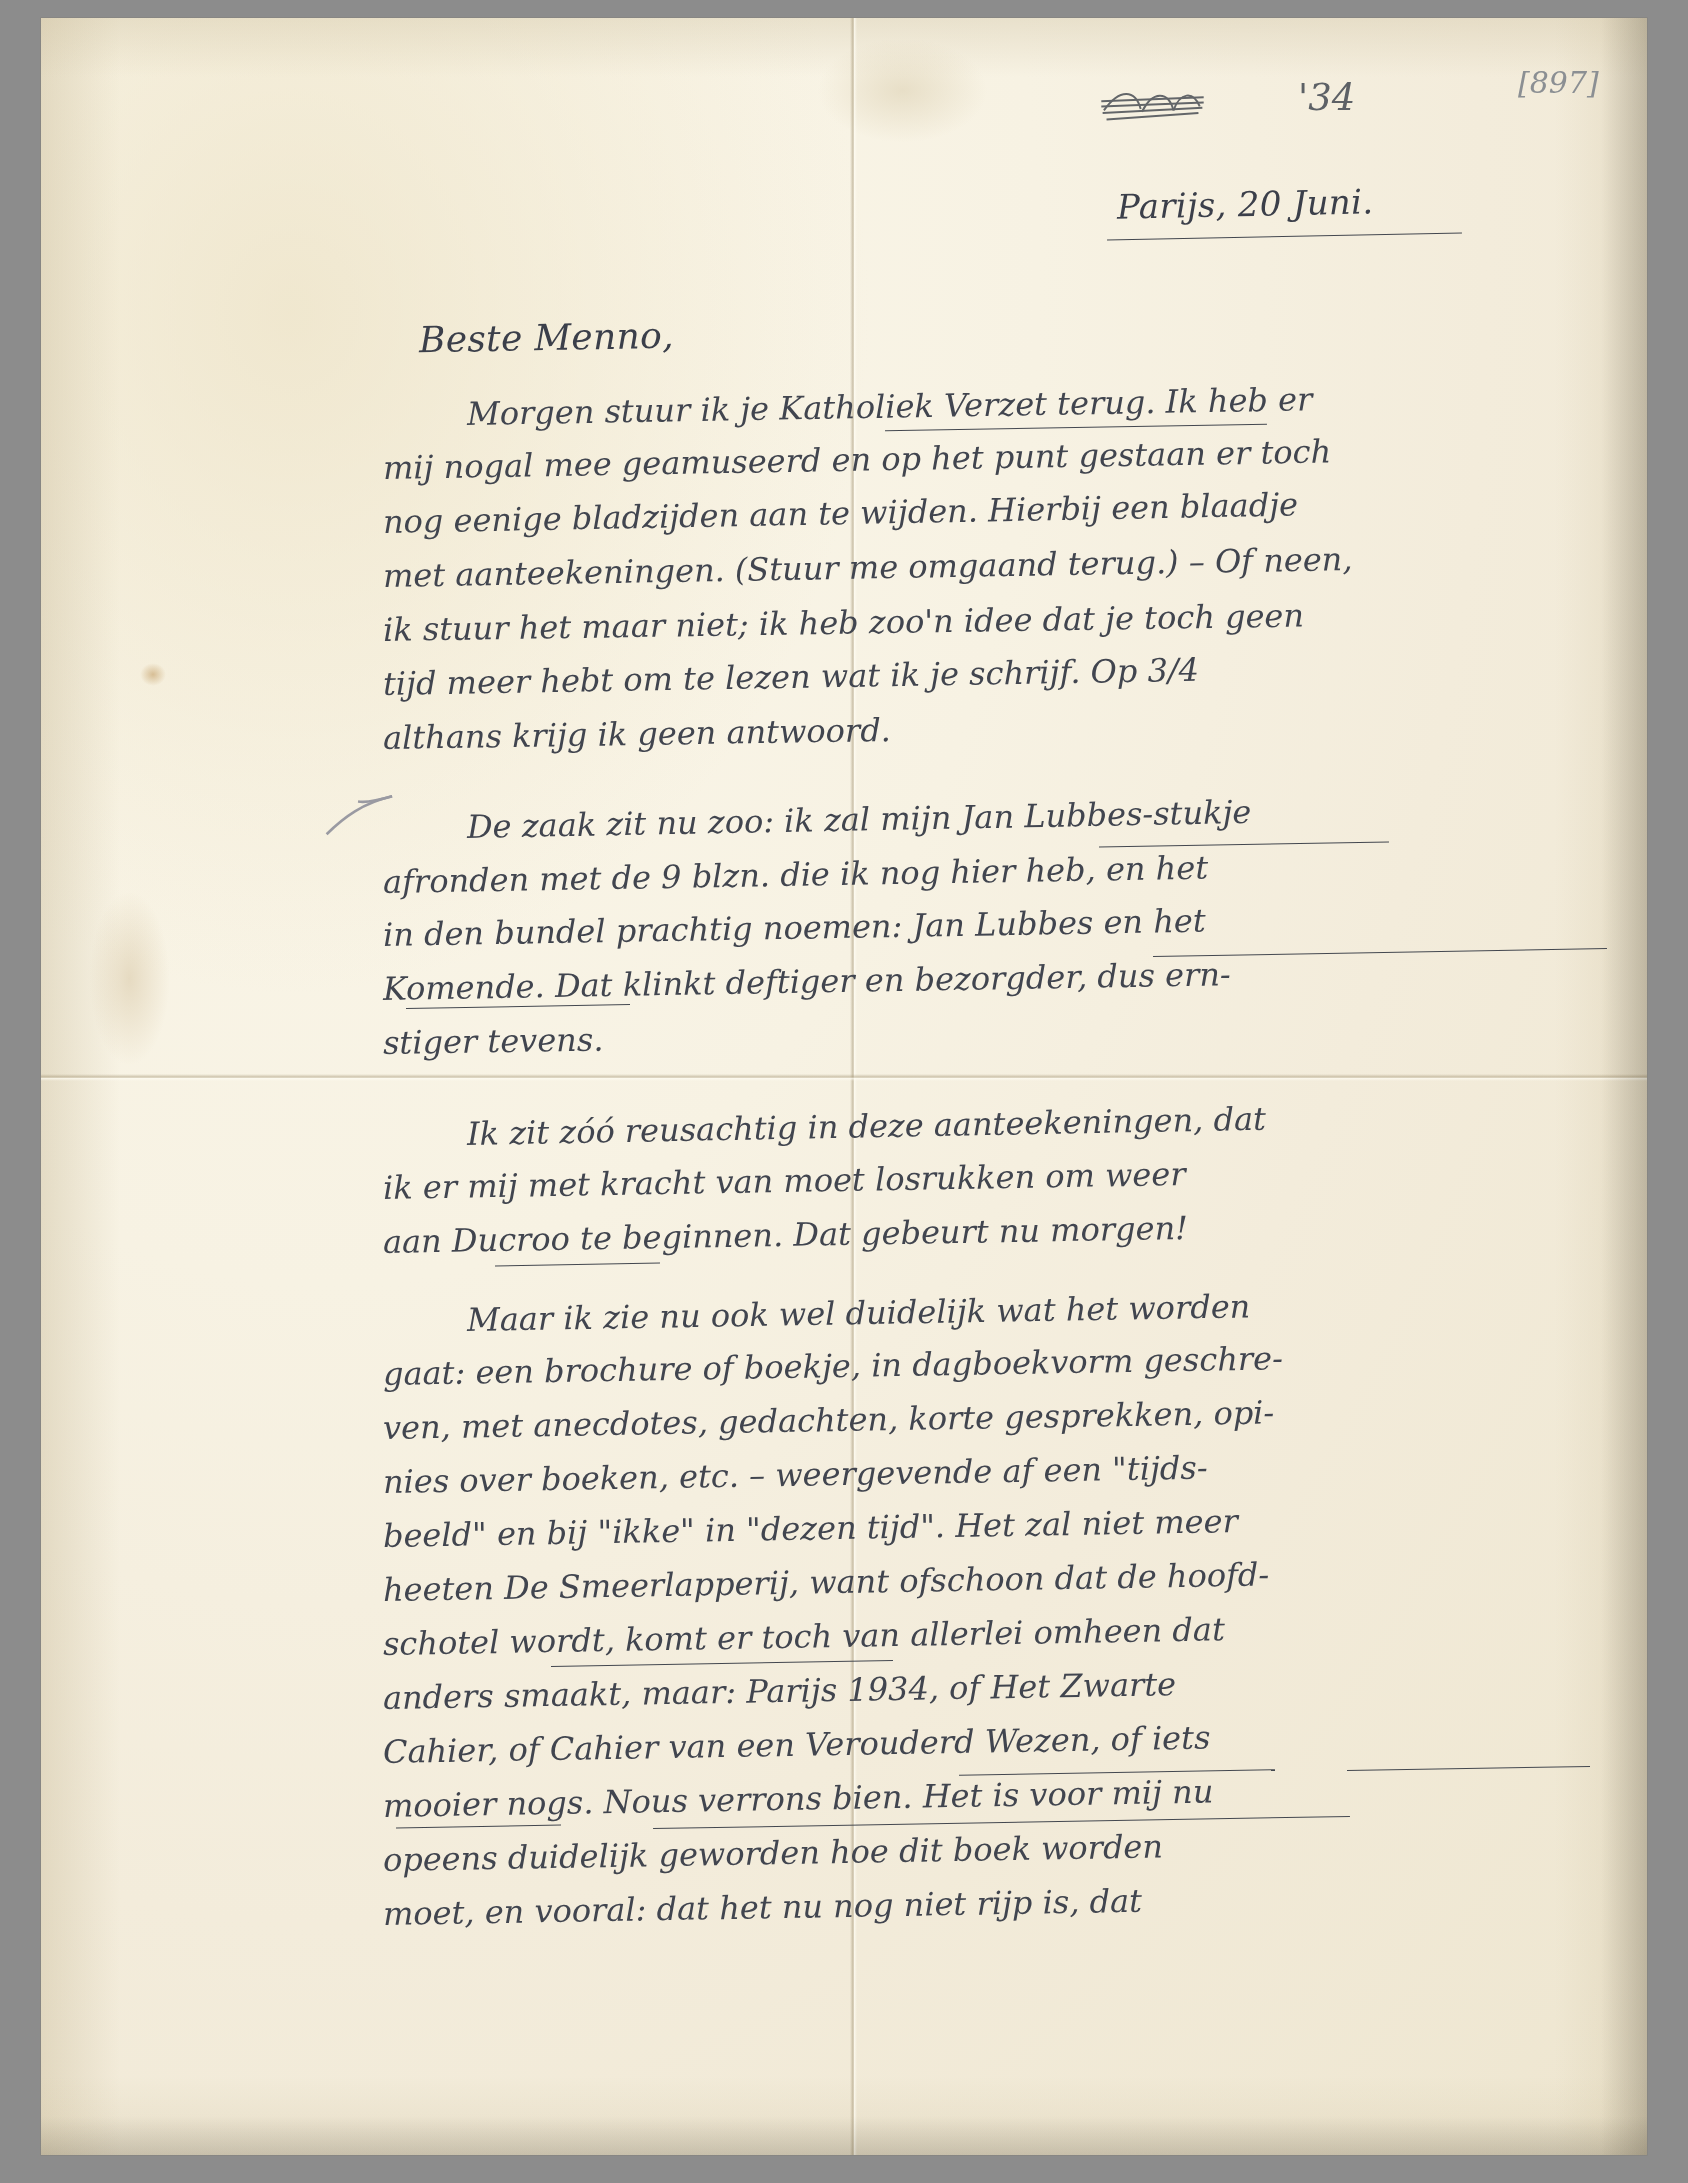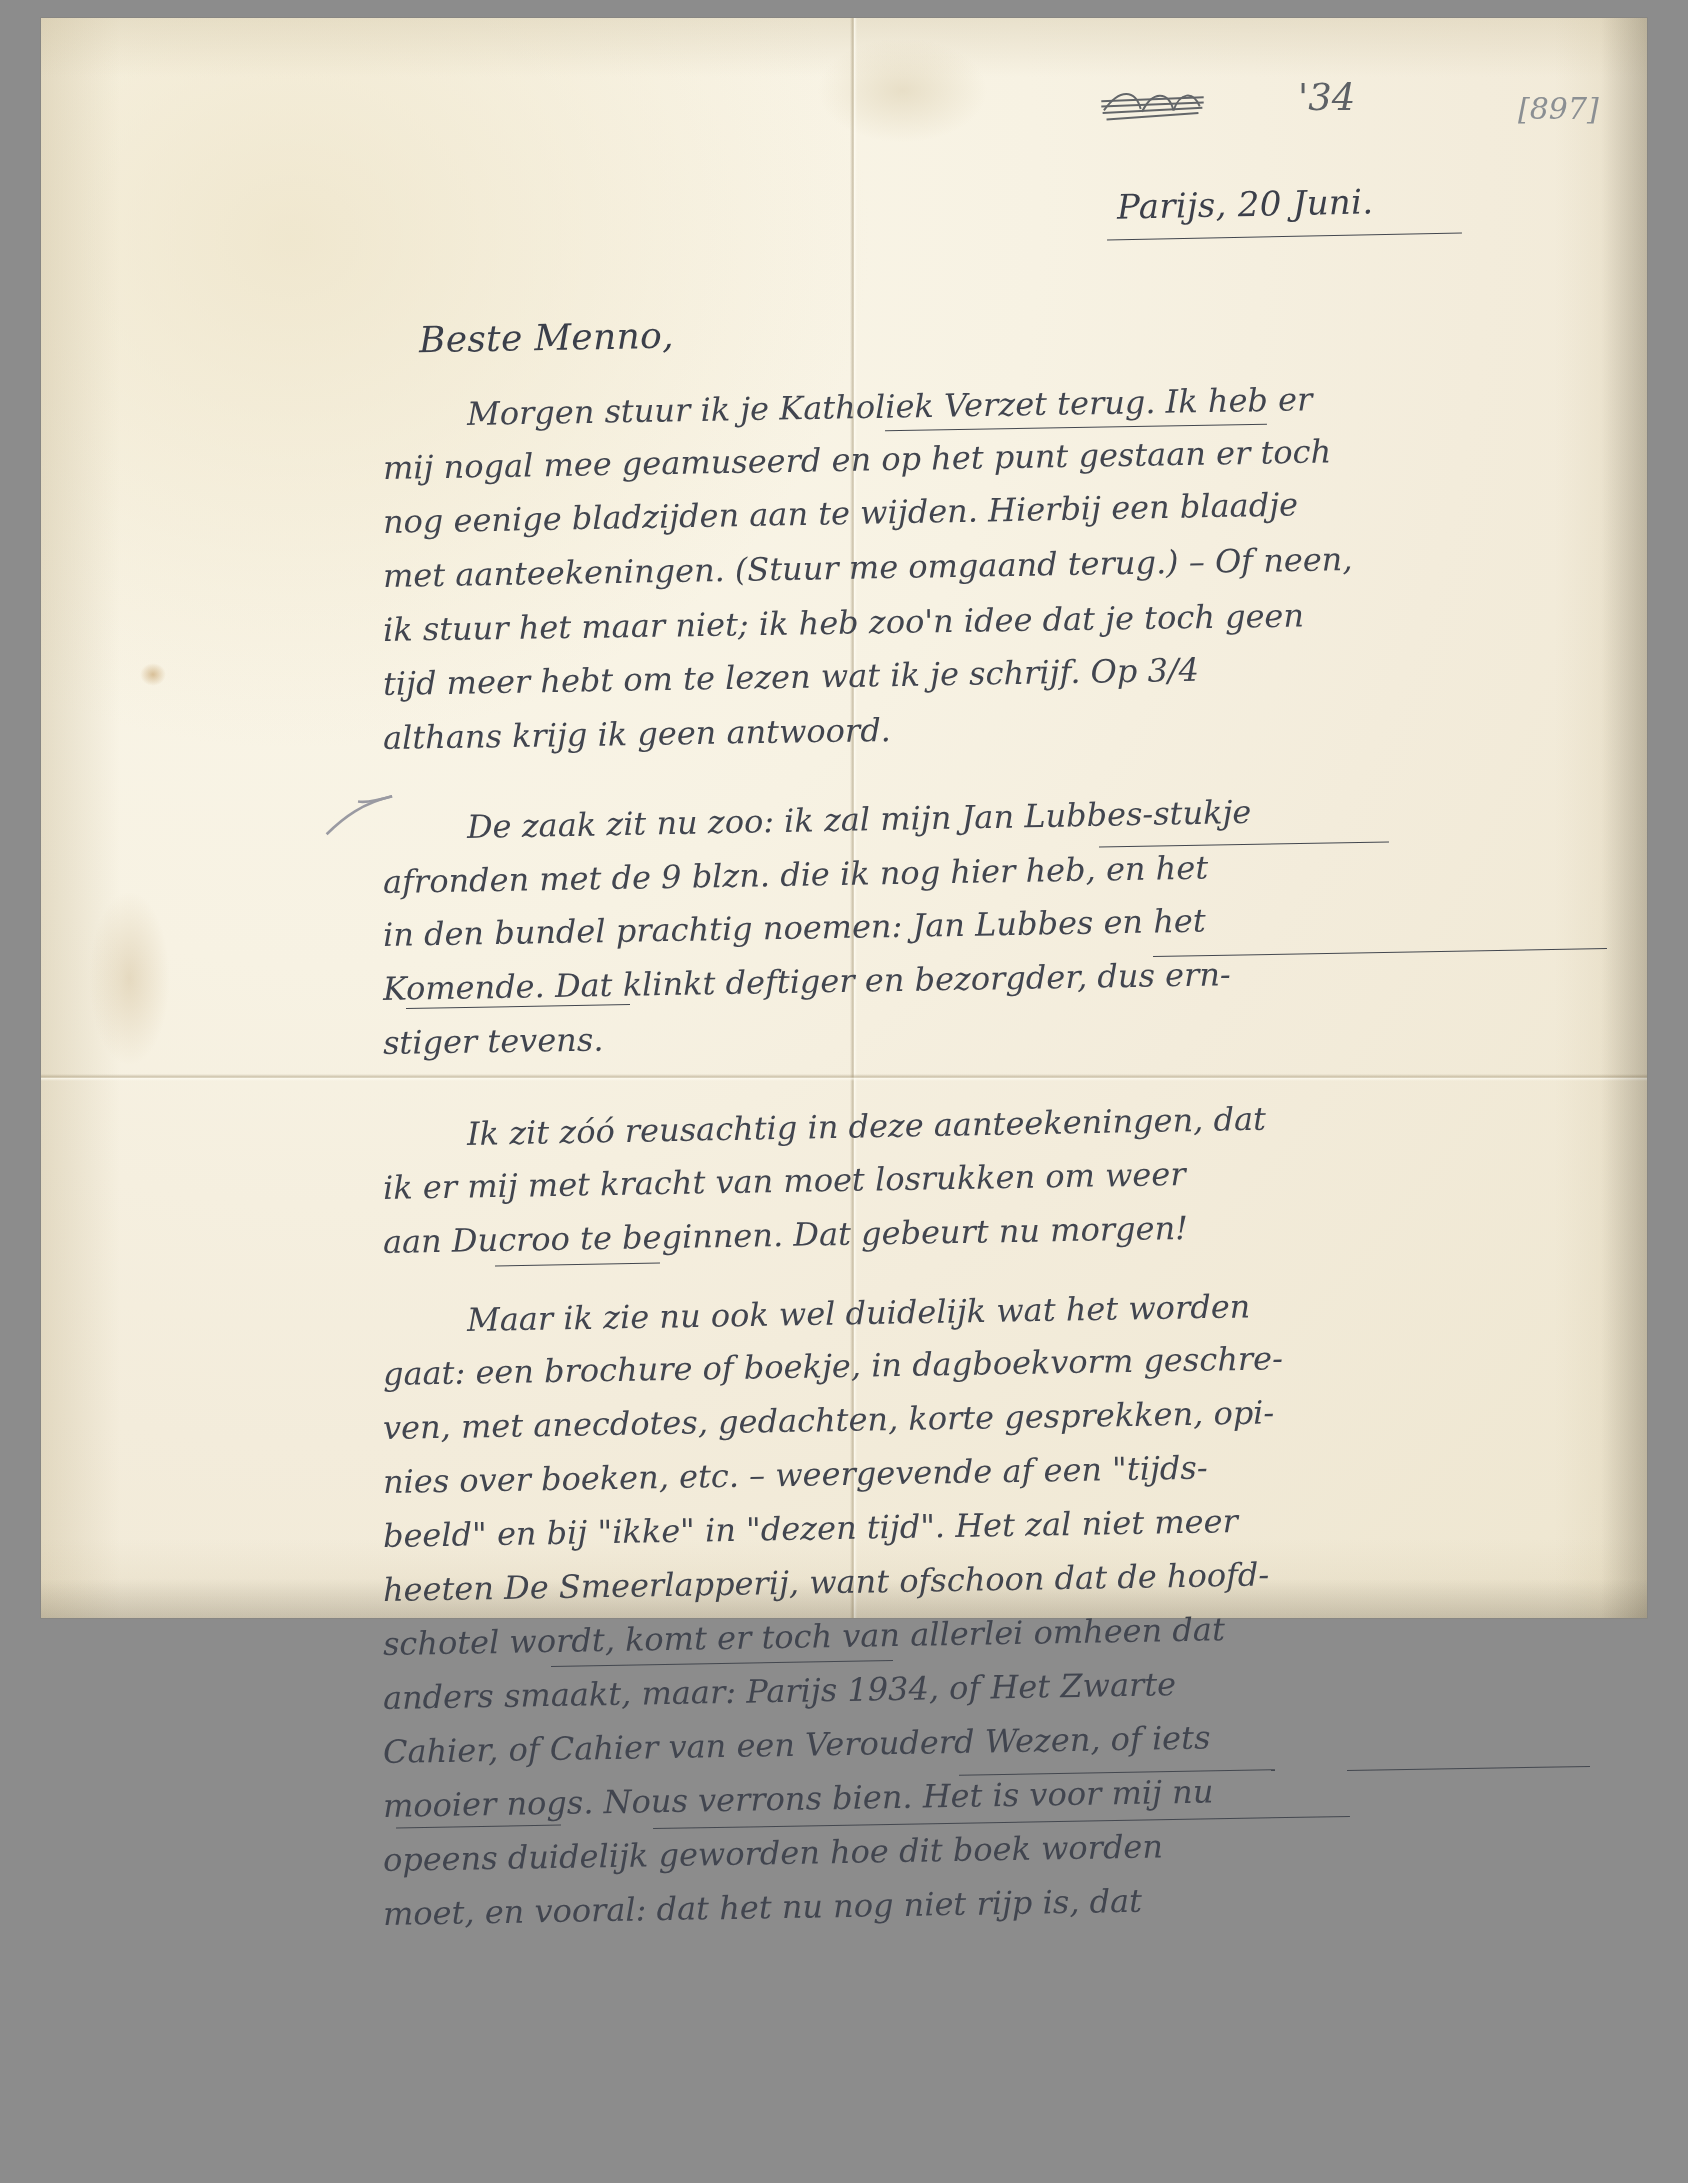--- a/index.html
+++ b/index.html
@@ -20,21 +20,21 @@
     height: 2183px;
     background: #8c8c8c;
   }
 
   
   .paper {
     position: absolute;
     left: 41px;
     top: 18.4px;
     width: 1606px;
-    height: 1600px;
+    height: 2137px;
     background:
       radial-gradient(ellipse at 18% 12%, #fbf7ea 0%, #f7f2e3 38%, #f3ecdb 62%, #eee6d0 100%);
     box-shadow: 0 0 0 0.7px rgba(120,110,90,0.25);
   }
 
   
   .tone {
     position: absolute;
     pointer-events: none;
   }
@@ -186,21 +186,21 @@
           <path d="M112 40 C122 12, 142 10, 152 34"></path>
           <path d="M2 26 L158 20"></path>
           <path d="M2 34 L158 28"></path>
           <path d="M4 44 L156 36"></path>
           <path d="M10 54 L150 44"></path>
         </g>
       </svg>
 
       <div class="archive-num" style="left: 1257px; top: 58px; font-size: 37px;">'34</div>
 
-      <div class="archive-num" style="left: 1477px; top: 73px; color: #8b8f93;">[897]</div>
+      <div class="archive-num" style="left: 1477px; top: 47px; color: #8b8f93;">[897]</div>
 
       <div class="hand date-line" style="left: 1076px; top: 166px; transform: rotate(-1.2deg);">Parijs, 20 Juni.</div>
       <div class="date-underline" style="left: 1066px; top: 218px; width: 355px; transform: rotate(-1.1deg);"></div>
 
       <div class="hand" style="left: 378px; top: 299px; font-size: 36px; transform: rotate(-1.0deg);">Beste Menno,</div>
 
       <svg class="caret" viewBox="0 0 110 70">
         <path d="M4 66 C30 40, 60 18, 104 8" stroke="#9a9aa2" stroke-width="4" fill="none"></path>
         <path d="M104 8 C84 14, 66 18, 52 16" stroke="#9a9aa2" stroke-width="4" fill="none"></path>
       </svg>

